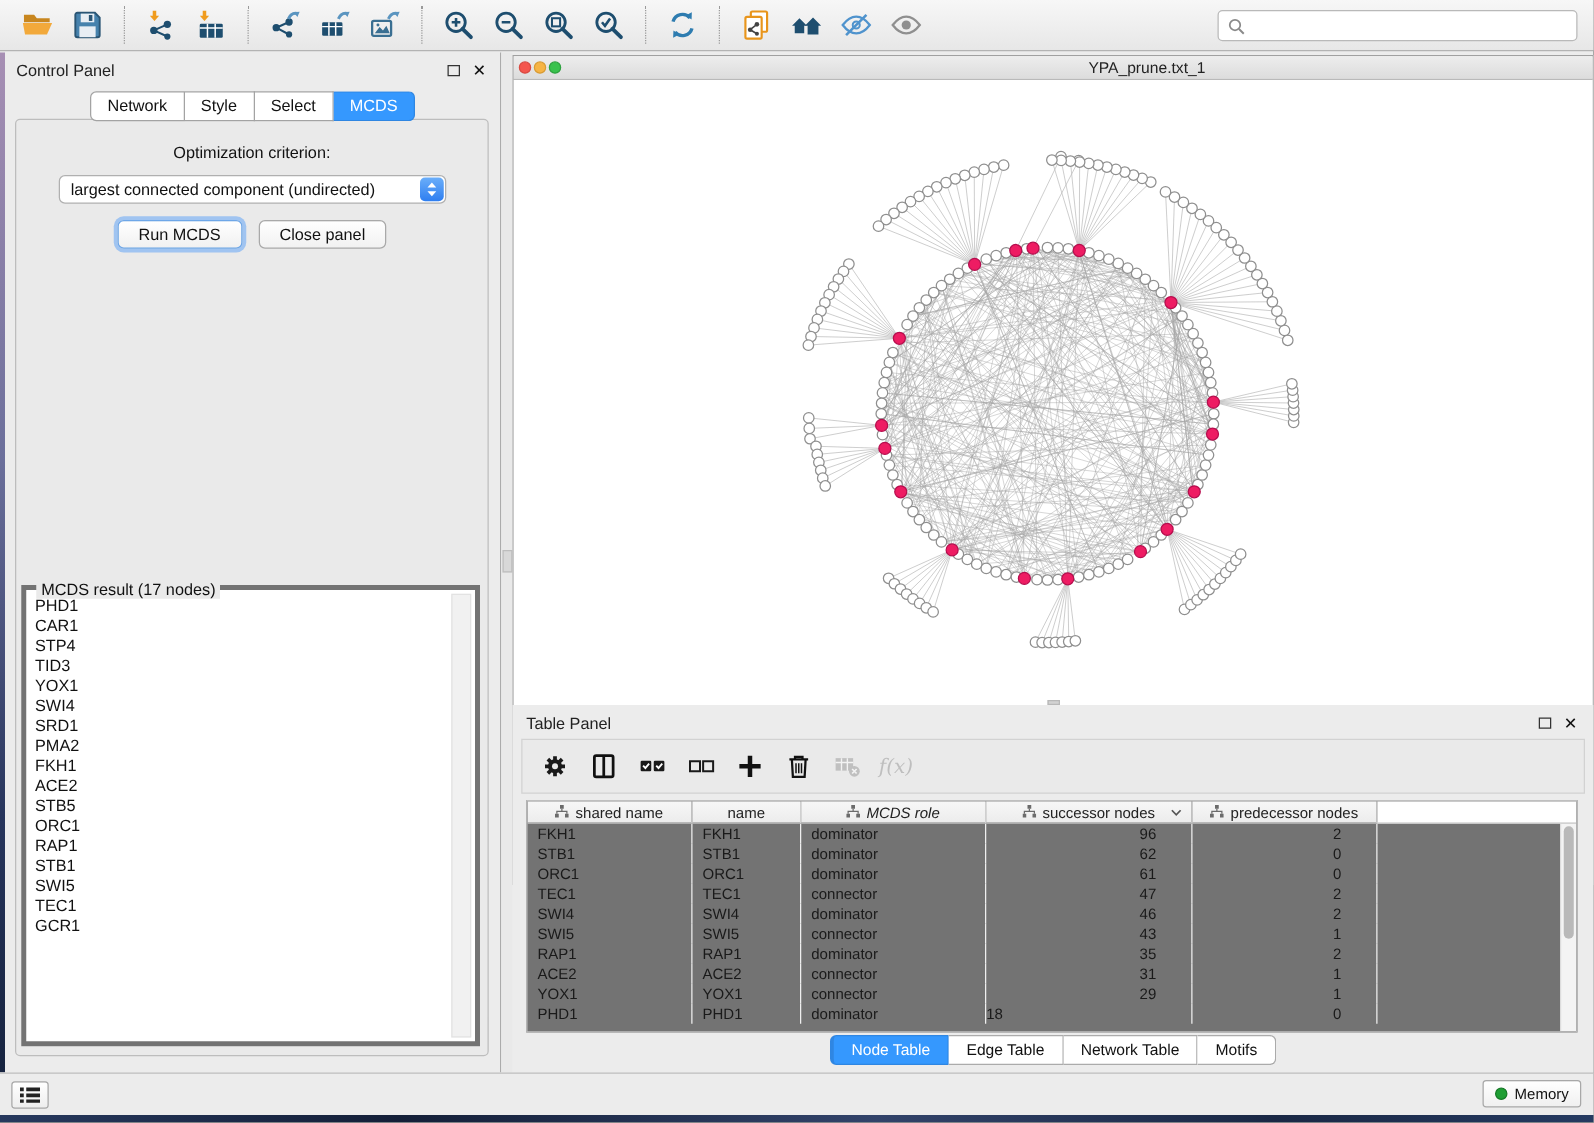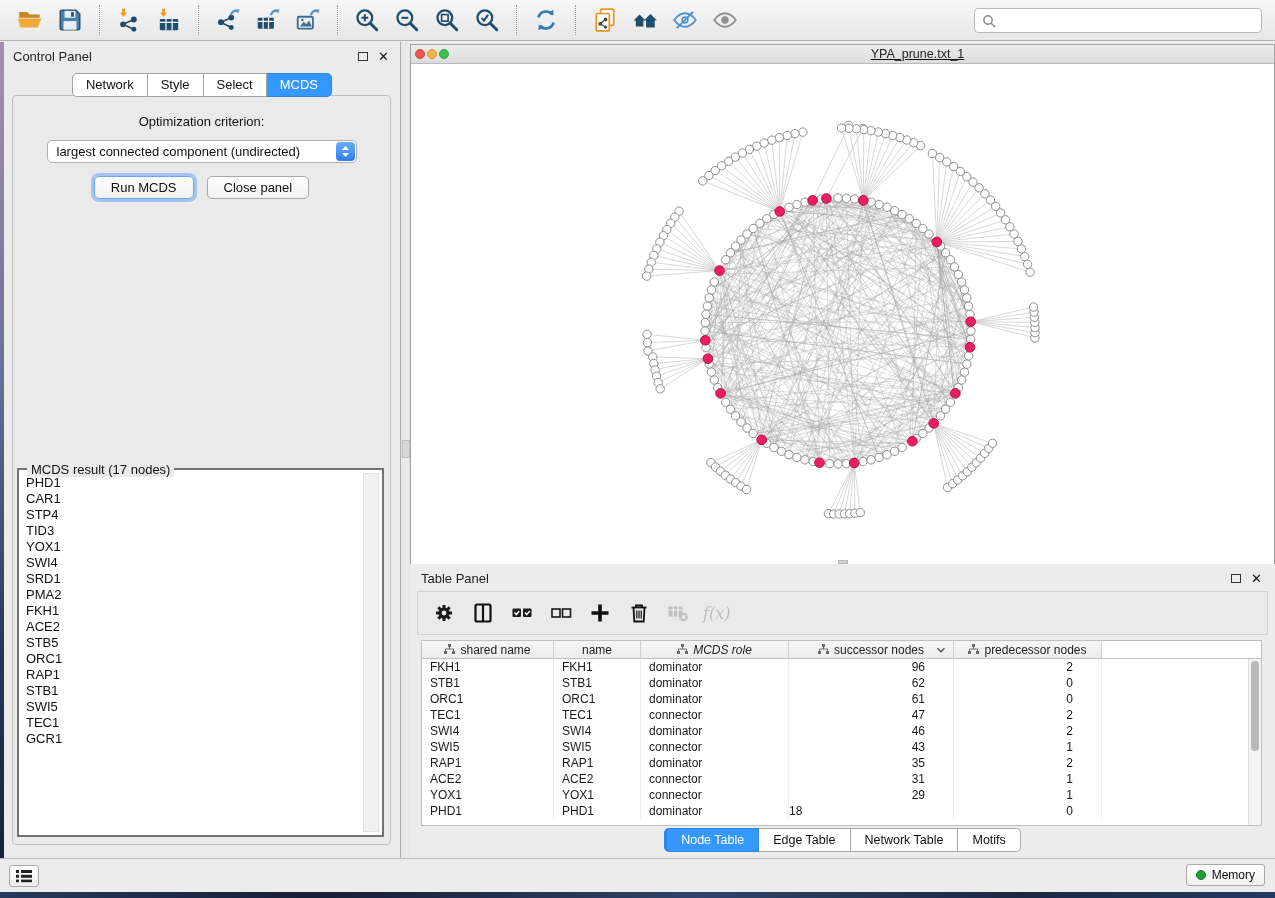--- a/index.html
+++ b/index.html
@@ -47,48 +47,48 @@
           box-sizing:border-box;}
   .stepper{position:absolute;right:1px;top:1px;width:19px;height:19px;border-radius:4px;
            background:linear-gradient(#6aaefa,#2e7ef0);display:flex;flex-direction:column;
            align-items:center;justify-content:center;gap:1px;}
   .stepper svg{display:block;}
   .btn-row{display:flex;justify-content:center;gap:13px;margin-top:13px;}
   .btn{font-size:13px;height:23px;padding:0 16px;background:linear-gradient(#ffffff,#f1f1f1);
        border:1px solid #a9a9a9;border-radius:5px;color:#111;}
   .btn.focus-ring{box-shadow:0 0 0 3px rgba(110,170,245,.6);border-color:#6ea7e8;}
   .result-box{position:absolute;left:4px;right:6px;top:372px;bottom:7px;background:#fff;
-              border:2px solid #737373;}
+              border:4px solid #737373;}
   .result-legend{position:absolute;top:-8px;left:8px;background:#eaeaea;padding:0 4px;
                  font-size:13px;color:#111;}
   .result-list{position:absolute;left:7px;top:5px;right:26px;bottom:5px;overflow:hidden;
                font-size:13px;line-height:16px;}
   .result-scroll{position:absolute;right:3px;top:3px;bottom:3px;width:14px;background:#f1f1f1;
                  border:1px solid #e2e2e2;}
   
   .net-window{position:absolute;left:0;right:0;top:2px;height:664px;border:1px solid #a0a0a0;
-              box-sizing:border-box;background:#fff;text-decoration:underline;}
+              box-sizing:border-box;background:#fff;}
   .net-title{position:relative;height:18px;background:linear-gradient(#ededed,#dcdcdc);
              border-bottom:1px solid #b9b9b9;text-align:center;font-size:12.5px;line-height:18px;
              color:#222;padding-left:150px;}
   .lights{position:absolute;left:4px;top:4px;display:flex;gap:2px;}
   .light{width:10px;height:10px;border-radius:50%;box-sizing:border-box;}
   .net-canvas{position:absolute;left:0;top:19px;right:0;bottom:0;background:#fff;}
   .h-split{position:absolute;left:0;right:0;top:518px;height:4px;}
   .h-split .hhandle{position:absolute;left:50%;margin-left:-5px;top:0;width:10px;height:4px;
                     background:#d2d2d2;border:1px solid #b8b8b8;box-sizing:border-box;}
   
   .table-panel{position:absolute;left:0;right:0;top:522px;bottom:0;background:#ececec;}
   .tp-toolbar{position:absolute;left:7px;right:7px;top:27px;height:44px;background:#eaeaea;
               border:1px solid #d2d2d2;box-sizing:border-box;display:flex;align-items:center;
               gap:13px;padding:0 13px;}
   .tp-btn{width:26px;height:26px;display:flex;align-items:center;justify-content:center;
           background:none;border:none;padding:0;}
   .tp-btn.dim{opacity:.55;}
-  .tp-table{position:absolute;left:11px;right:13px;top:76px;height:186px;background:#ffffff;
+  .tp-table{position:absolute;left:11px;right:13px;top:76px;height:186px;background:#737373;
             border:1px solid #bfbfbf;box-sizing:border-box;overflow:hidden;}
   .thead{display:flex;height:18px;}
   .th{position:relative;display:flex;align-items:center;justify-content:center;gap:5px;
       font-size:12px;color:#222;background:linear-gradient(#f7f7f7,#ececec);
       border-right:1px solid #cfcfcf;border-bottom:1px solid #c0c0c0;box-sizing:border-box;}
   .th.filler{flex:1;background:#fff;border-right:none;border-bottom:1px solid #c0c0c0;}
   .sort-ic{position:absolute;right:7px;top:6px;}
   .tr{display:flex;height:16px;}
   .td{font-size:12px;line-height:16px;box-sizing:border-box;border-right:1px solid #efefef;
       white-space:nowrap;overflow:hidden;color:#1a1a1a;}

